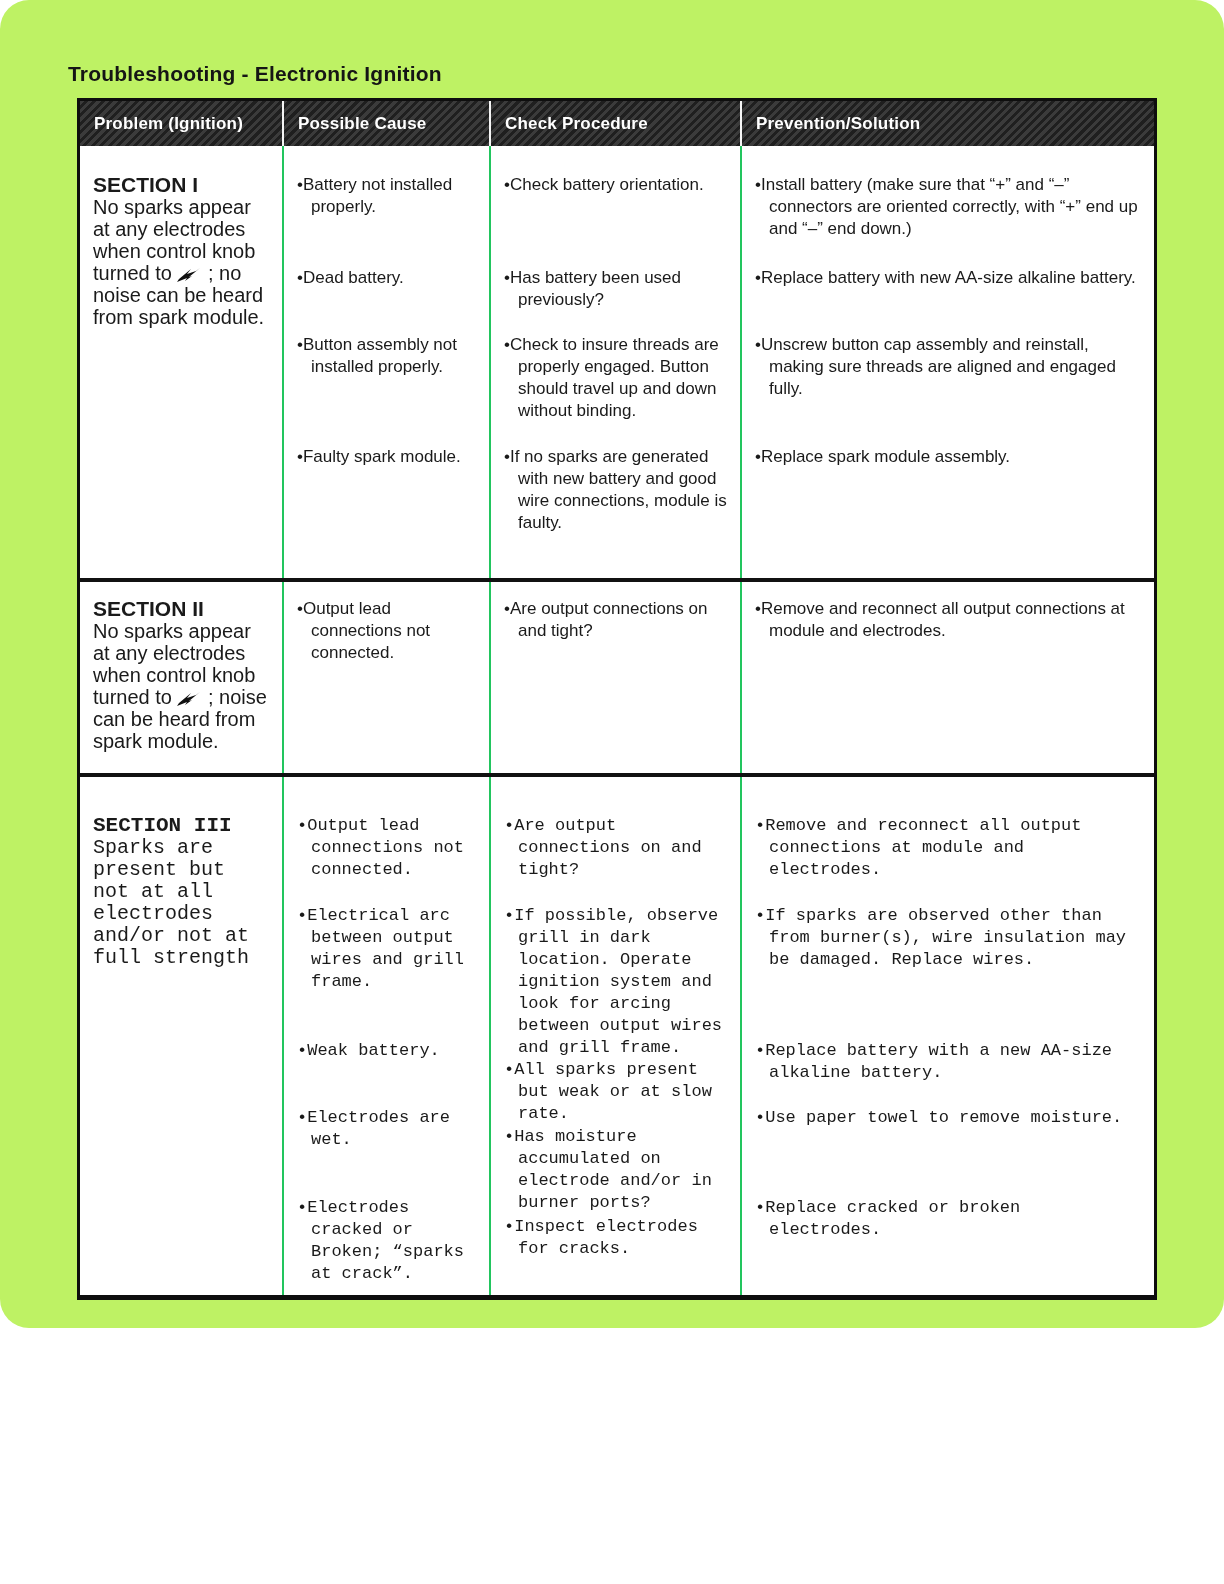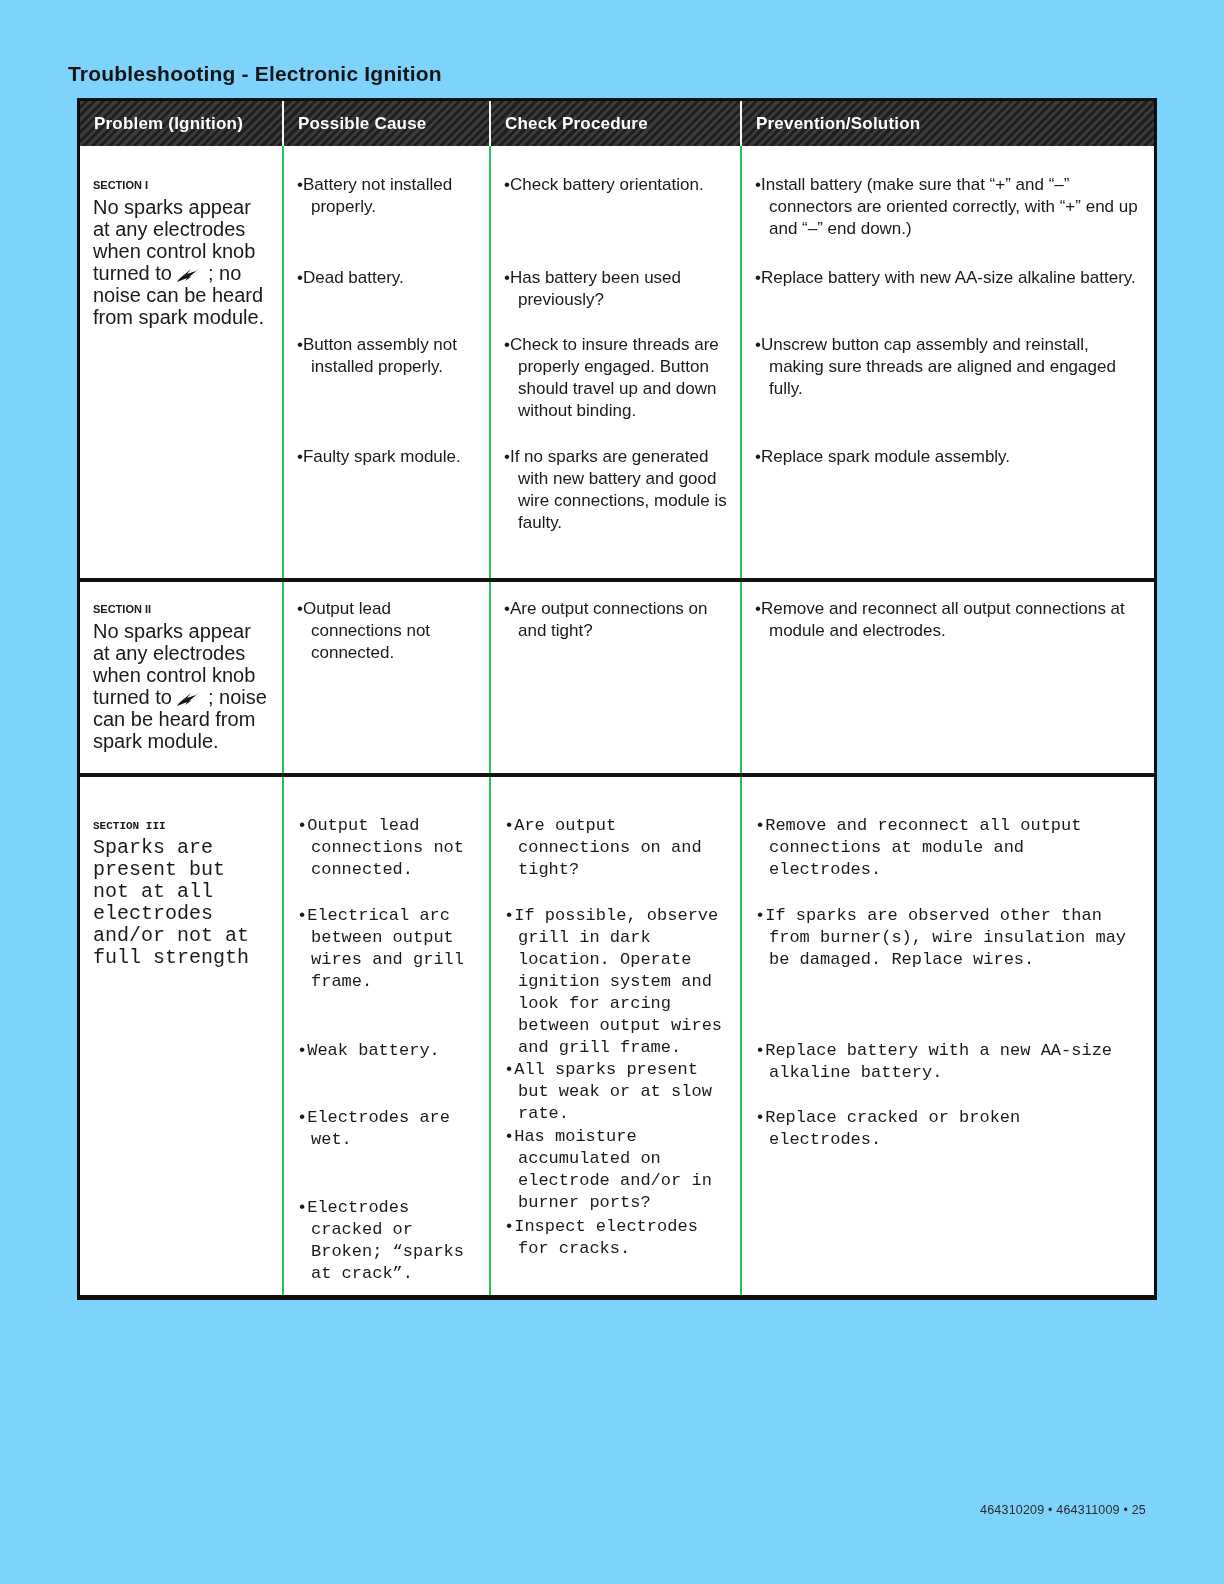--- a/index.html
+++ b/index.html
@@ -4,23 +4,24 @@
 <style>
   * { box-sizing: border-box; margin: 0; padding: 0; }
   html, body {
     background: #ffffff;
     font-family: "Liberation Sans", sans-serif;
     color: #1a1a1a;
   }
   .page {
     position: relative;
     width: 1224px;
-    height: 1584px;
-    background: #7dd3fc;
+    height: 1328px;
+    background: #bef264;
     overflow: hidden;
+    border-radius: 29px;
   }
   .content {
     position: absolute;
     left: 68px;
     top: 62px;
     width: 1080px;
   }
   .doc-title {
     font-size: 21px;
     font-weight: bold;
@@ -60,21 +61,21 @@
   .cell {
     padding: 28px 12px 10px 13px;
     font-size: 17px;
     line-height: 22px;
   }
   .cell + .cell { border-left: 2px solid #22c55e; }
   .col-1 { width: 202px; }
   .col-2 { width: 207px; }
   .col-3 { width: 251px; }
   .col-4 { width: 418px; flex: 1; }
-  .sec-title { font-weight: bold; font-size: 11px; }
+  .sec-title { font-weight: bold; font-size: 21px; }
   .sec-text  { font-size: 20px; }
   .bullet {
     padding-left: 14px;
     text-indent: -14px;
   }
   .bolt-icon {
     display: inline-block;
     width: 24px;
     height: 15px;
     vertical-align: -2px;
@@ -181,20 +182,21 @@
           <p class="bullet s3-r1">•Are output connections on and tight?</p>
           <p class="bullet s3-r2">•If possible, observe grill in dark location. Operate ignition system and look for arcing between output wires and grill frame.</p>
           <p class="bullet s3-r3">•All sparks present but weak or at slow rate.</p>
           <p class="bullet s3-r4">•Has moisture accumulated on electrode and/or in burner ports?</p>
           <p class="bullet">•Inspect electrodes for cracks.</p>
         </div>
         <div class="cell col-4">
           <p class="bullet s3-r1">•Remove and reconnect all output connections at module and electrodes.</p>
           <p class="bullet s3-r2">•If sparks are observed other than from burner(s), wire insulation may be damaged. Replace wires.</p>
           <p class="bullet s3-r3">•Replace battery with a new AA-size alkaline battery.</p>
+          <p class="bullet s3-r4">•Use paper towel to remove moisture.</p>
           <p class="bullet">•Replace cracked or broken electrodes.</p>
         </div>
       </div>
 
     </div>
   </div>
 
   <div class="doc-footer">464310209 • 464311009 • 25</div>
 </div>
 

